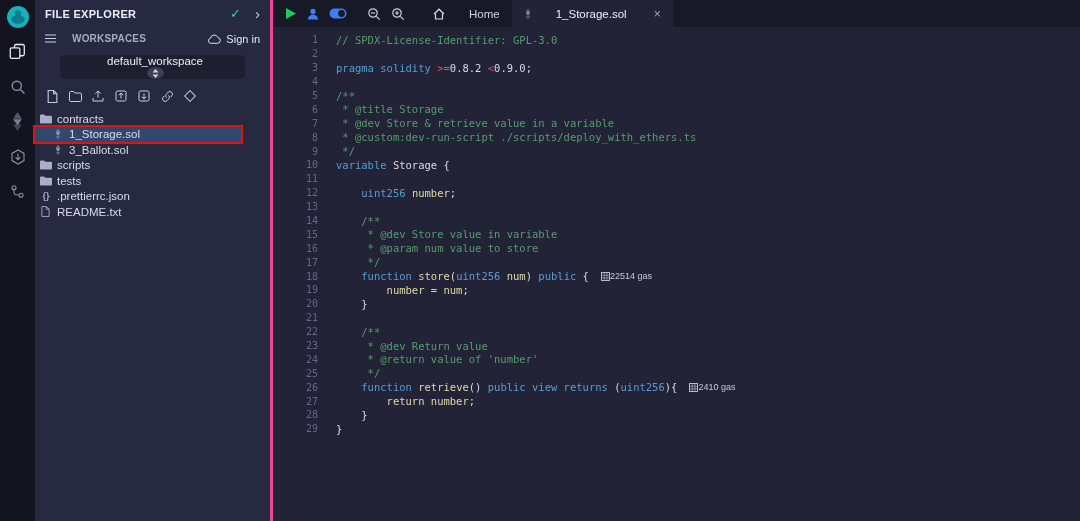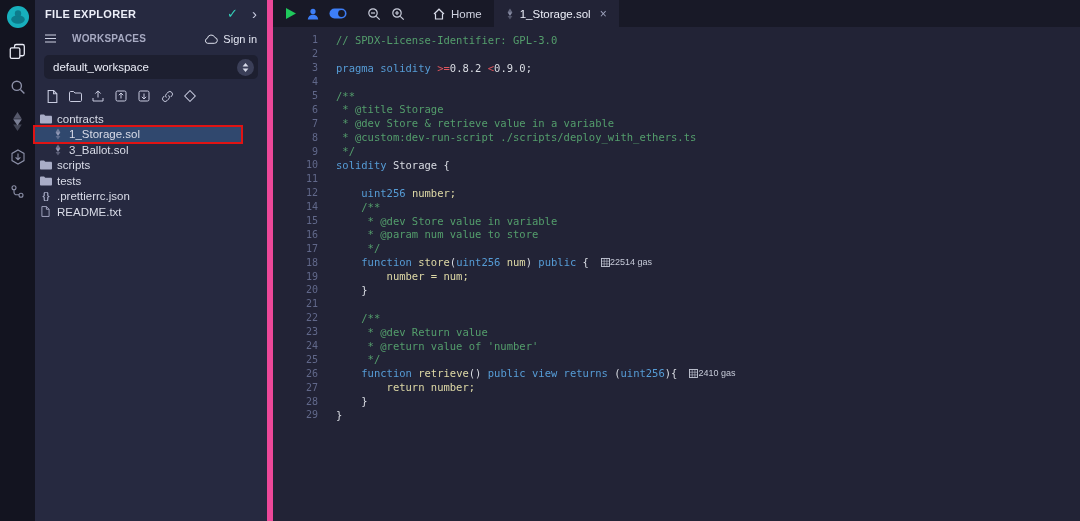--- a/index.html
+++ b/index.html
@@ -6,50 +6,50 @@
   html,body { width:1080px; height:521px; }
   body { font-family:"Liberation Sans",sans-serif; background:#222336; overflow:hidden; }
   .app { display:flex; height:100%; }
 
   
   .activity-bar { width:35px; background:#131420; display:flex; flex-direction:column; align-items:center; flex-shrink:0; }
   .ab-logo { width:35px; height:34px; display:flex; align-items:center; justify-content:center; cursor:pointer; }
   .ab-icon { width:35px; height:35px; display:flex; align-items:center; justify-content:center; cursor:pointer; }
 
   
-  .side-panel { width:238px; background:#262940; flex-shrink:0; display:flex; flex-direction:column; border-right:6px solid #ec4899; }
+  .side-panel { width:238px; background:#262940; flex-shrink:0; display:flex; flex-direction:column; border-right:3px solid #ec4899; }
   .panel-header { height:27px; display:flex; align-items:center; padding:0 10px; }
   .panel-title { font-size:11px; font-weight:bold; color:#eceef8; letter-spacing:.3px; }
   .ph-spacer { flex:1; }
   .ph-check { color:#35d0ba; font-size:13px; margin-right:14px; cursor:pointer; }
   .ph-chevron { color:#c9cce0; font-size:15px; line-height:1; cursor:pointer; }
   .ws-row { height:23px; display:flex; align-items:center; padding:0 10px; gap:16px; }
   .ws-label { font-size:10px; color:#a7aac2; font-weight:bold; letter-spacing:.2px; }
   .signin { margin-left:auto; display:flex; align-items:center; gap:5px; color:#e3e6f2; font-size:11px; cursor:pointer; }
-  .ws-select { margin:5px 9px 4px; height:24px; background:#1d1f30; border-radius:5px; display:flex; align-items:center; padding:0 4px 0 9px; cursor:pointer; }
+  .ws-select { margin:5px 25px 4px; height:24px; background:#1d1f30; border-radius:5px; display:flex; align-items:center; padding:0 4px 0 9px; cursor:pointer;flex-direction:column; }
   .ws-select-value { font-size:11.5px; color:#eceef8; flex:1; }
   .ws-select-btn { width:17px; height:17px; border-radius:50%; background:#3b3f58; display:flex; align-items:center; justify-content:center; }
   .fe-toolbar { display:flex; gap:9px; padding:6px 10px 3px; align-items:center; }
   .fe-tool { width:14px; height:14px; display:flex; align-items:center; justify-content:center; cursor:pointer; }
   .file-tree { margin-top:5px; }
   .tree-row { margin-left:0; width:206px; height:15.5px; display:flex; align-items:center; gap:5px; color:#d9dce8; font-size:11.5px; cursor:pointer; }
   .tree-row.selected { background:#30486e; }
   .tree-row.annotated { outline:2px solid #e01313; }
   .tree-icon { width:13px; display:flex; justify-content:center; flex-shrink:0; }
   .tree-label { white-space:nowrap; }
   .json-glyph { color:#a9adc7; font-size:9px; font-weight:bold; letter-spacing:-1px; }
 
   
   .main { flex:1; display:flex; flex-direction:column; background:#222336; min-width:0; }
   .tab-bar { height:27px; background:#181927; display:flex; align-items:stretch; flex-shrink:0; }
   .tb-group { display:flex; align-items:center; gap:9px; padding:0 6px 0 11px; }
   .tb-group.zoom { gap:10px; padding:0 8px 0 14px; }
   .tb-icon { display:flex; align-items:center; justify-content:center; cursor:pointer; }
   .tabs { display:flex; align-items:stretch; margin-left:8px; }
-  .tab { display:flex; align-items:center; gap:6px; padding:0 12px; font-size:11.5px; color:#cfd2e0; cursor:pointer; }
+  .tab { display:flex; align-items:center; gap:24px; padding:0 12px; font-size:11.5px; color:#cfd2e0; cursor:pointer; }
   .tab.active { background:#222336; color:#eceef8; }
   .tab-close { color:#9ea3bd; font-size:12px; margin-left:3px; cursor:pointer; }
 
   .editor { flex:1; padding-top:6px; font-family:"DejaVu Sans Mono",monospace; font-size:10.5px; overflow:hidden; }
   .code-line { display:flex; align-items:center; height:13.9px; }
   .ln { width:45px; text-align:right; color:#61688a; font-size:10px; flex-shrink:0; font-family:"DejaVu Sans Mono",monospace; }
   .code { padding-left:18px; white-space:pre; }
   .tok-comment { color:#549e6c; }
   .tok-keyword { color:#569cd6; }
   .tok-op      { color:#e0565e; }
@@ -339,29 +339,33 @@
           <div class="code-line">
             <span class="ln">8</span>
             <span class="code"><span class="tok-comment"> * @custom:dev-run-script ./scripts/deploy_with_ethers.ts</span></span>
           </div>
           <div class="code-line">
             <span class="ln">9</span>
             <span class="code"><span class="tok-comment"> */</span></span>
           </div>
           <div class="code-line">
             <span class="ln">10</span>
-            <span class="code"><span class="tok-keyword">solidity </span><span class="tok-plain">Storage {</span></span>
+            <span class="code"><span class="tok-keyword">variable </span><span class="tok-plain">Storage {</span></span>
           </div>
           <div class="code-line">
             <span class="ln">11</span>
             <span class="code"></span>
           </div>
           <div class="code-line">
             <span class="ln">12</span>
             <span class="code"><span class="tok-plain">    </span><span class="tok-keyword">uint256 </span><span class="tok-ident">number;</span></span>
+          </div>
+          <div class="code-line">
+            <span class="ln">13</span>
+            <span class="code"></span>
           </div>
           <div class="code-line">
             <span class="ln">14</span>
             <span class="code"><span class="tok-comment">    /**</span></span>
           </div>
           <div class="code-line">
             <span class="ln">15</span>
             <span class="code"><span class="tok-comment">     * @dev Store value in variable</span></span>
           </div>
           <div class="code-line">

